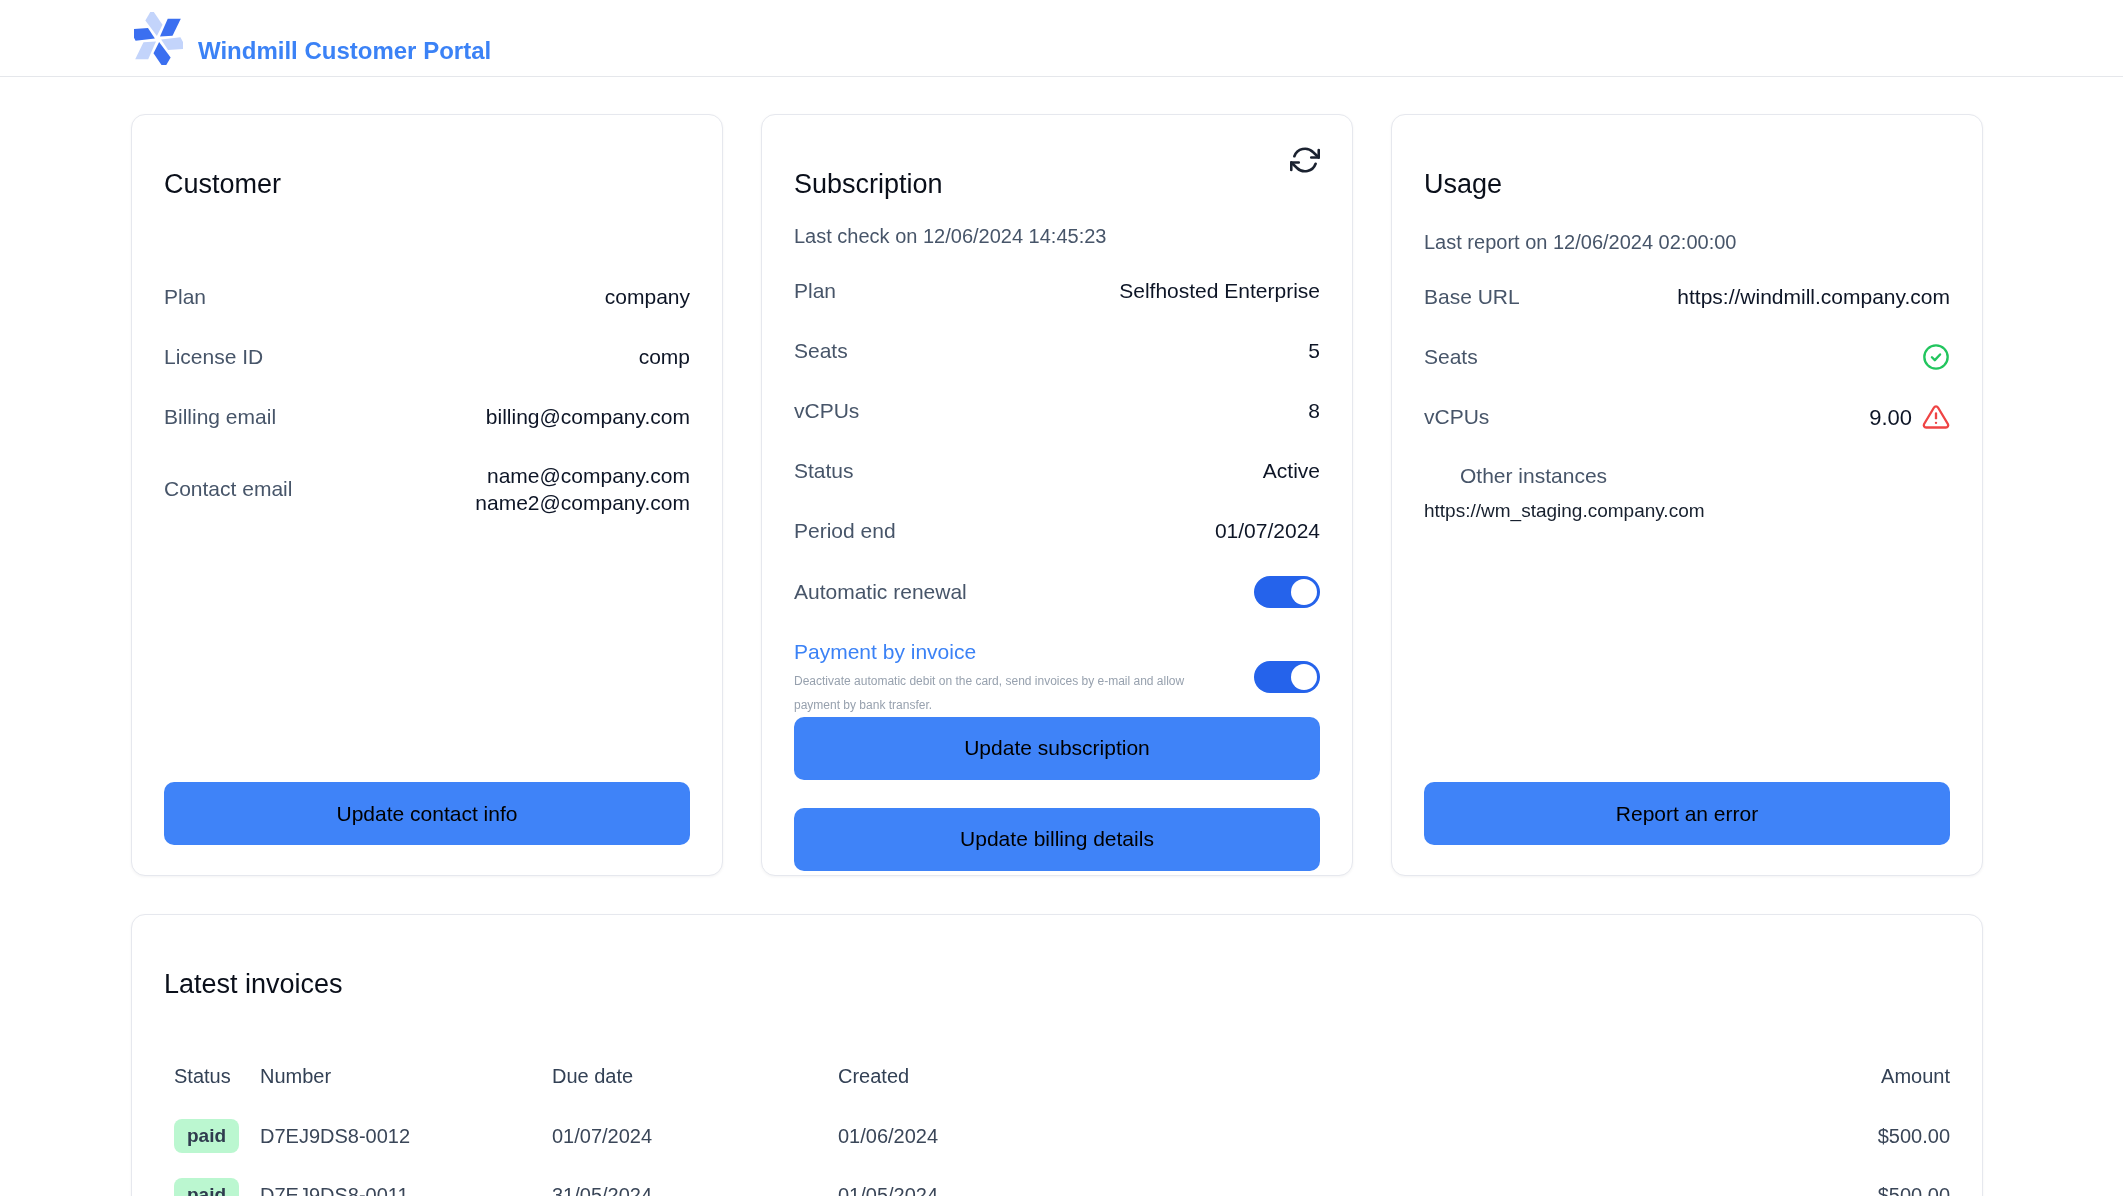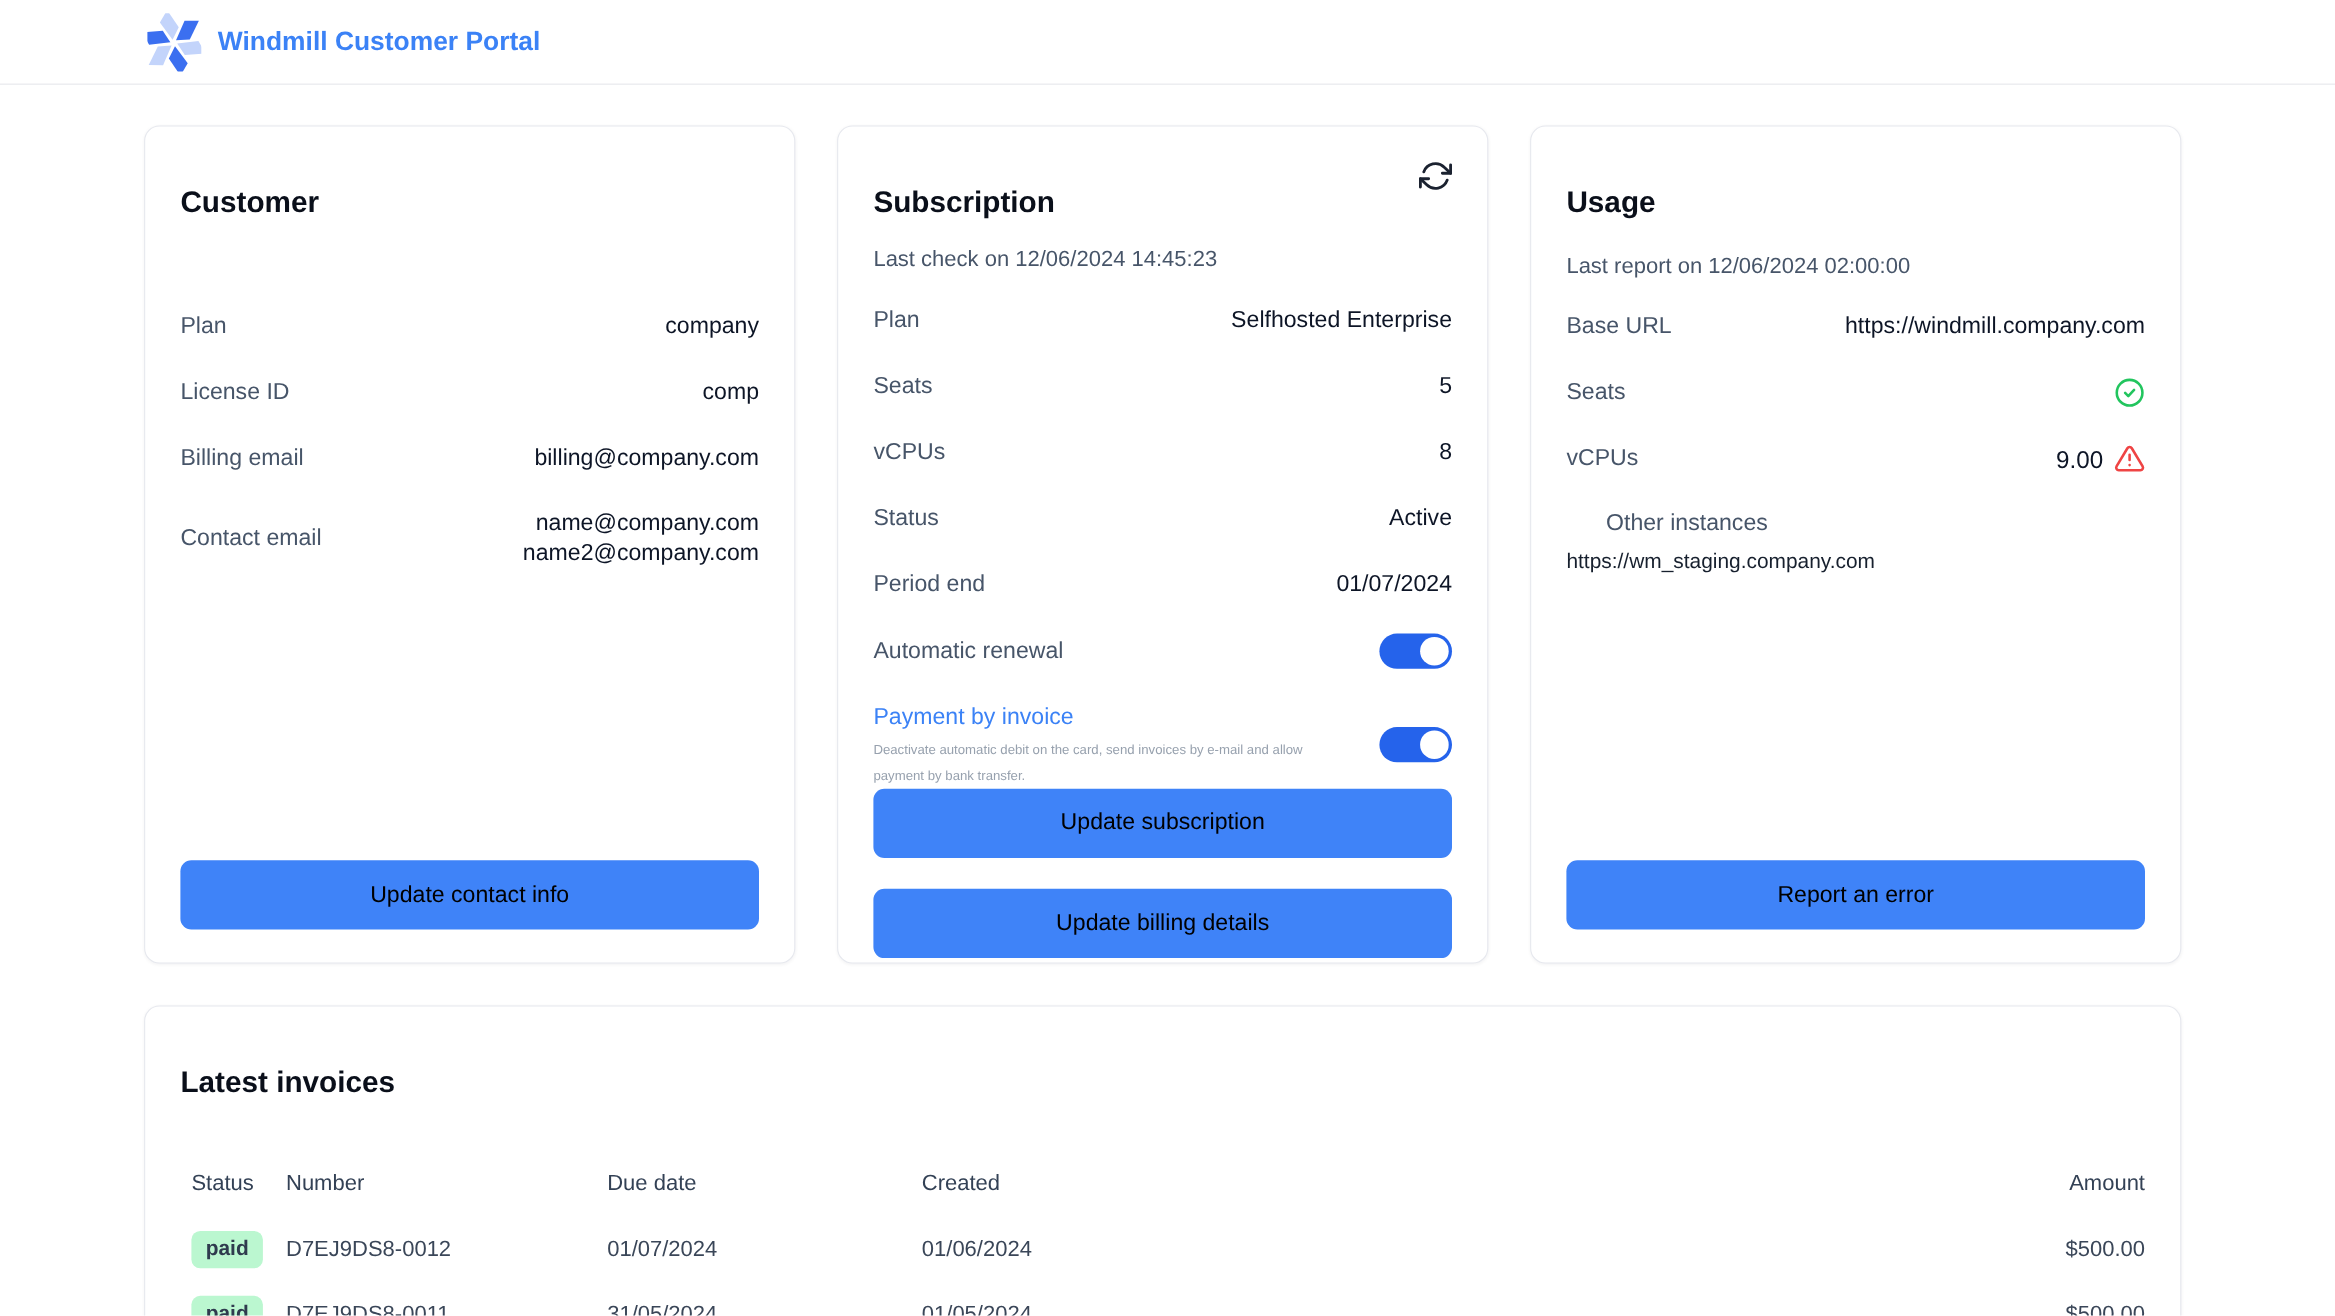--- a/index.html
+++ b/index.html
@@ -8,33 +8,33 @@
     width: 2123px; height: 1196px; overflow: hidden;
     background: #ffffff; color: #0d1526;
     font-family: "Liberation Sans", sans-serif;
   }
 
   
   .app-header {
     height: 77px; border-bottom: 1px solid #e5e7eb;
     display: flex; align-items: center; padding-left: 134px; background: #fff;
   }
-  .brand { display: flex; align-items: center; gap: 15px; }
+  .brand { display: flex; align-items: flex-end; gap: 15px; }
   .brand-title { font-size: 24px; font-weight: 700; color: var(--title-blue, #3b82f6); }
 
   
   .main { padding: 37px 140px 0 131px; }
   .cards-row { display: grid; grid-template-columns: 1fr 1fr 1fr; gap: 38px; }
   .card {
     background: #fff; border: 1px solid #e6e8ee; border-radius: 14px;
     box-shadow: 0 1px 3px rgba(16,24,40,.05); padding: 30px 32px;
   }
   .top-card { height: 762px; display: flex; flex-direction: column; }
 
-  .card-title { font-size: 27px; line-height: 34px; font-weight: 700; color: #0a0f1a; }
+  .card-title { font-size: 27px; line-height: 34px; font-weight: 400; color: #0a0f1a; }
   .card-subtitle { margin-top: 6px; font-size: 20px; line-height: 24px; color: #475569; }
   .card-head { display: flex; justify-content: space-between; align-items: flex-start; }
 
   
   .rows { display: flex; flex-direction: column; gap: 30px; }
   .rows.mt-lg { margin-top: 58px; }
   .rows.mt-sm { margin-top: 28px; }
   .field-row { display: flex; justify-content: space-between; align-items: center; min-height: 30px; font-size: 21px; }
   .field-row .label { color: #475569; flex: 0 0 132px; line-height: 27px; }
   .field-row .value { color: #0d1526; text-align: right; white-space: pre-line; line-height: 27px; }

